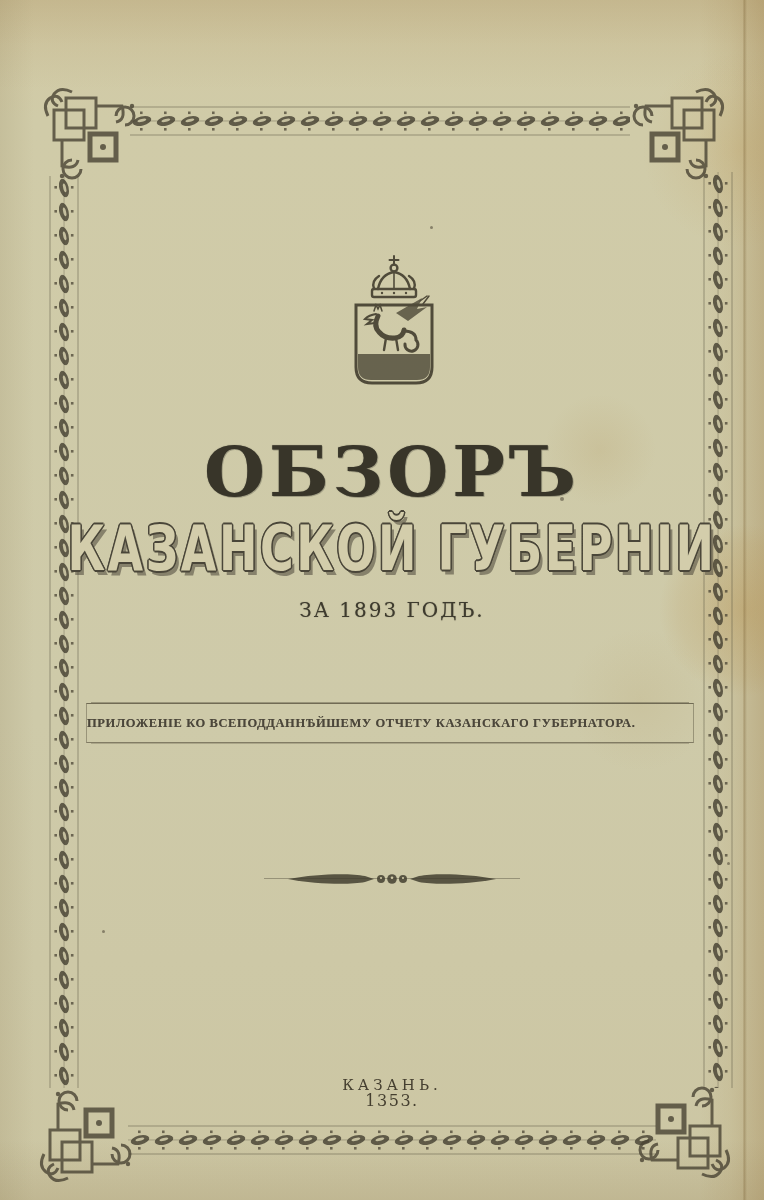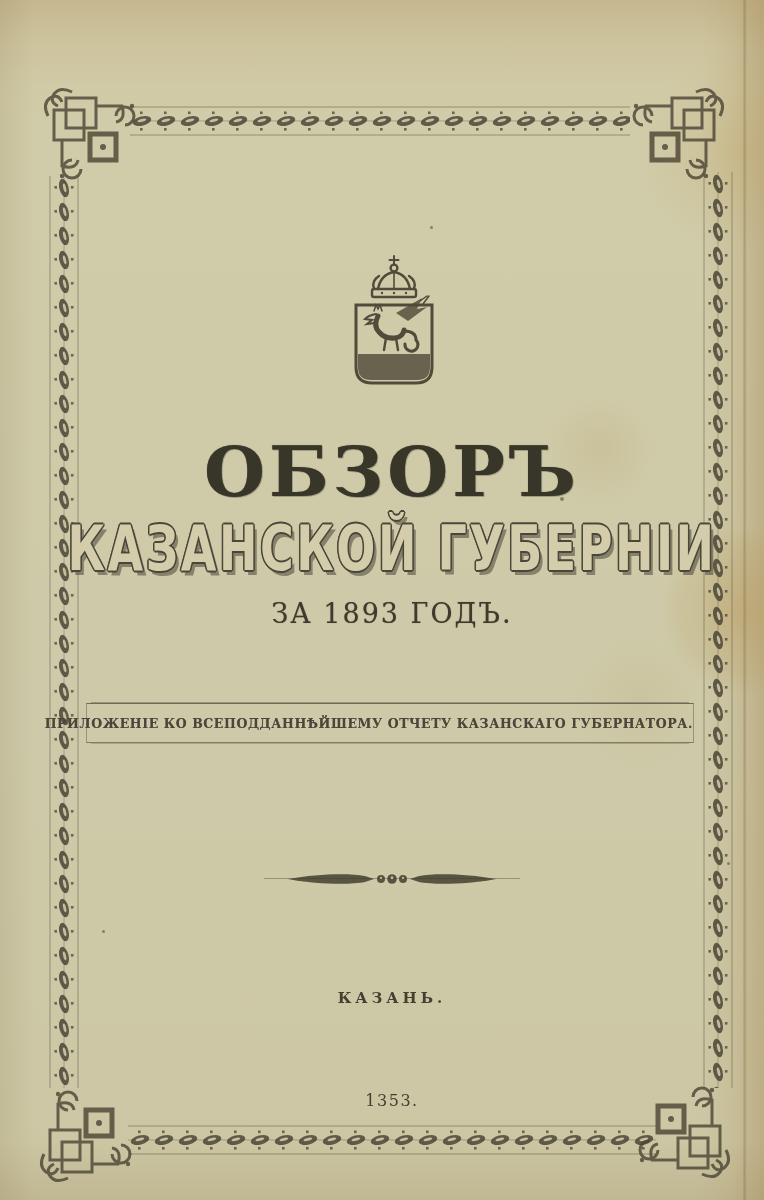--- a/index.html
+++ b/index.html
@@ -31,37 +31,37 @@
   .title-region{
     top:512px;font-family:"DejaVu Sans", sans-serif;font-size:46px;font-weight:bold;
     letter-spacing:2.5px;color:#d3cdab;
     transform:translateX(-50%) scaleY(1.35);transform-origin:top center;
     text-shadow:
       -1.5px 0 #4a4639, 1.5px 0 #4a4639, 0 -1.5px #4a4639, 0 1.5px #4a4639,
       -1px -1px #4a4639, 1px 1px #4a4639, -1px 1px #4a4639, 1px -1px #4a4639,
       3.5px 3.5px 0 rgba(74,70,57,.55);
   }
   .title-year{
-    top:598px;font-size:27px;letter-spacing:2px;color:#3e3b2e;
+    top:598px;font-size:20px;letter-spacing:2px;color:#3e3b2e;
     text-shadow:0 0 1px rgba(62,59,46,.5);
   }
   .annotation-box{
     top:703px;left:86px;width:606px;height:38px;
     border-top:1.4px solid rgba(90,84,64,.8);
     border-bottom:1.4px solid rgba(90,84,64,.65);
     border-left:1px solid rgba(90,84,64,.45);
     border-right:1px solid rgba(90,84,64,.45);
     box-shadow:0 -6px 0 -5px rgba(90,84,64,.45), 0 6px 0 -5px rgba(90,84,64,.3);
-    display:flex;align-items:center;justify-content:flex-end;
+    display:flex;align-items:center;justify-content:flex-start;font-family:Liberation Serif, serif;
   }
   .annotation-text{
     font-size:12.5px;font-weight:bold;letter-spacing:.6px;color:#4b463a;
     white-space:nowrap;text-shadow:0 0 .5px rgba(75,70,58,.5);
   }
-  .imprint-city{top:989px;font-size:15px;font-weight:bold;letter-spacing:4px;color:#453f30;}
+  .imprint-city{top:1076px;font-size:15px;font-weight:normal;letter-spacing:4px;color:#453f30;}
   .imprint-printer{top:1069px;font-size:12px;letter-spacing:.4px;color:#4b4434;}
   .imprint-year{top:1091px;font-size:16px;letter-spacing:1.5px;color:#453f30;}
   .speck{position:absolute;background:#4a4434;border-radius:50%;opacity:.55;}
   svg.strip{position:absolute;}
   svg.corner{position:absolute;width:100px;height:100px;overflow:visible;}
 </style>
 </head>
 <body>
 
 <div class="page">

